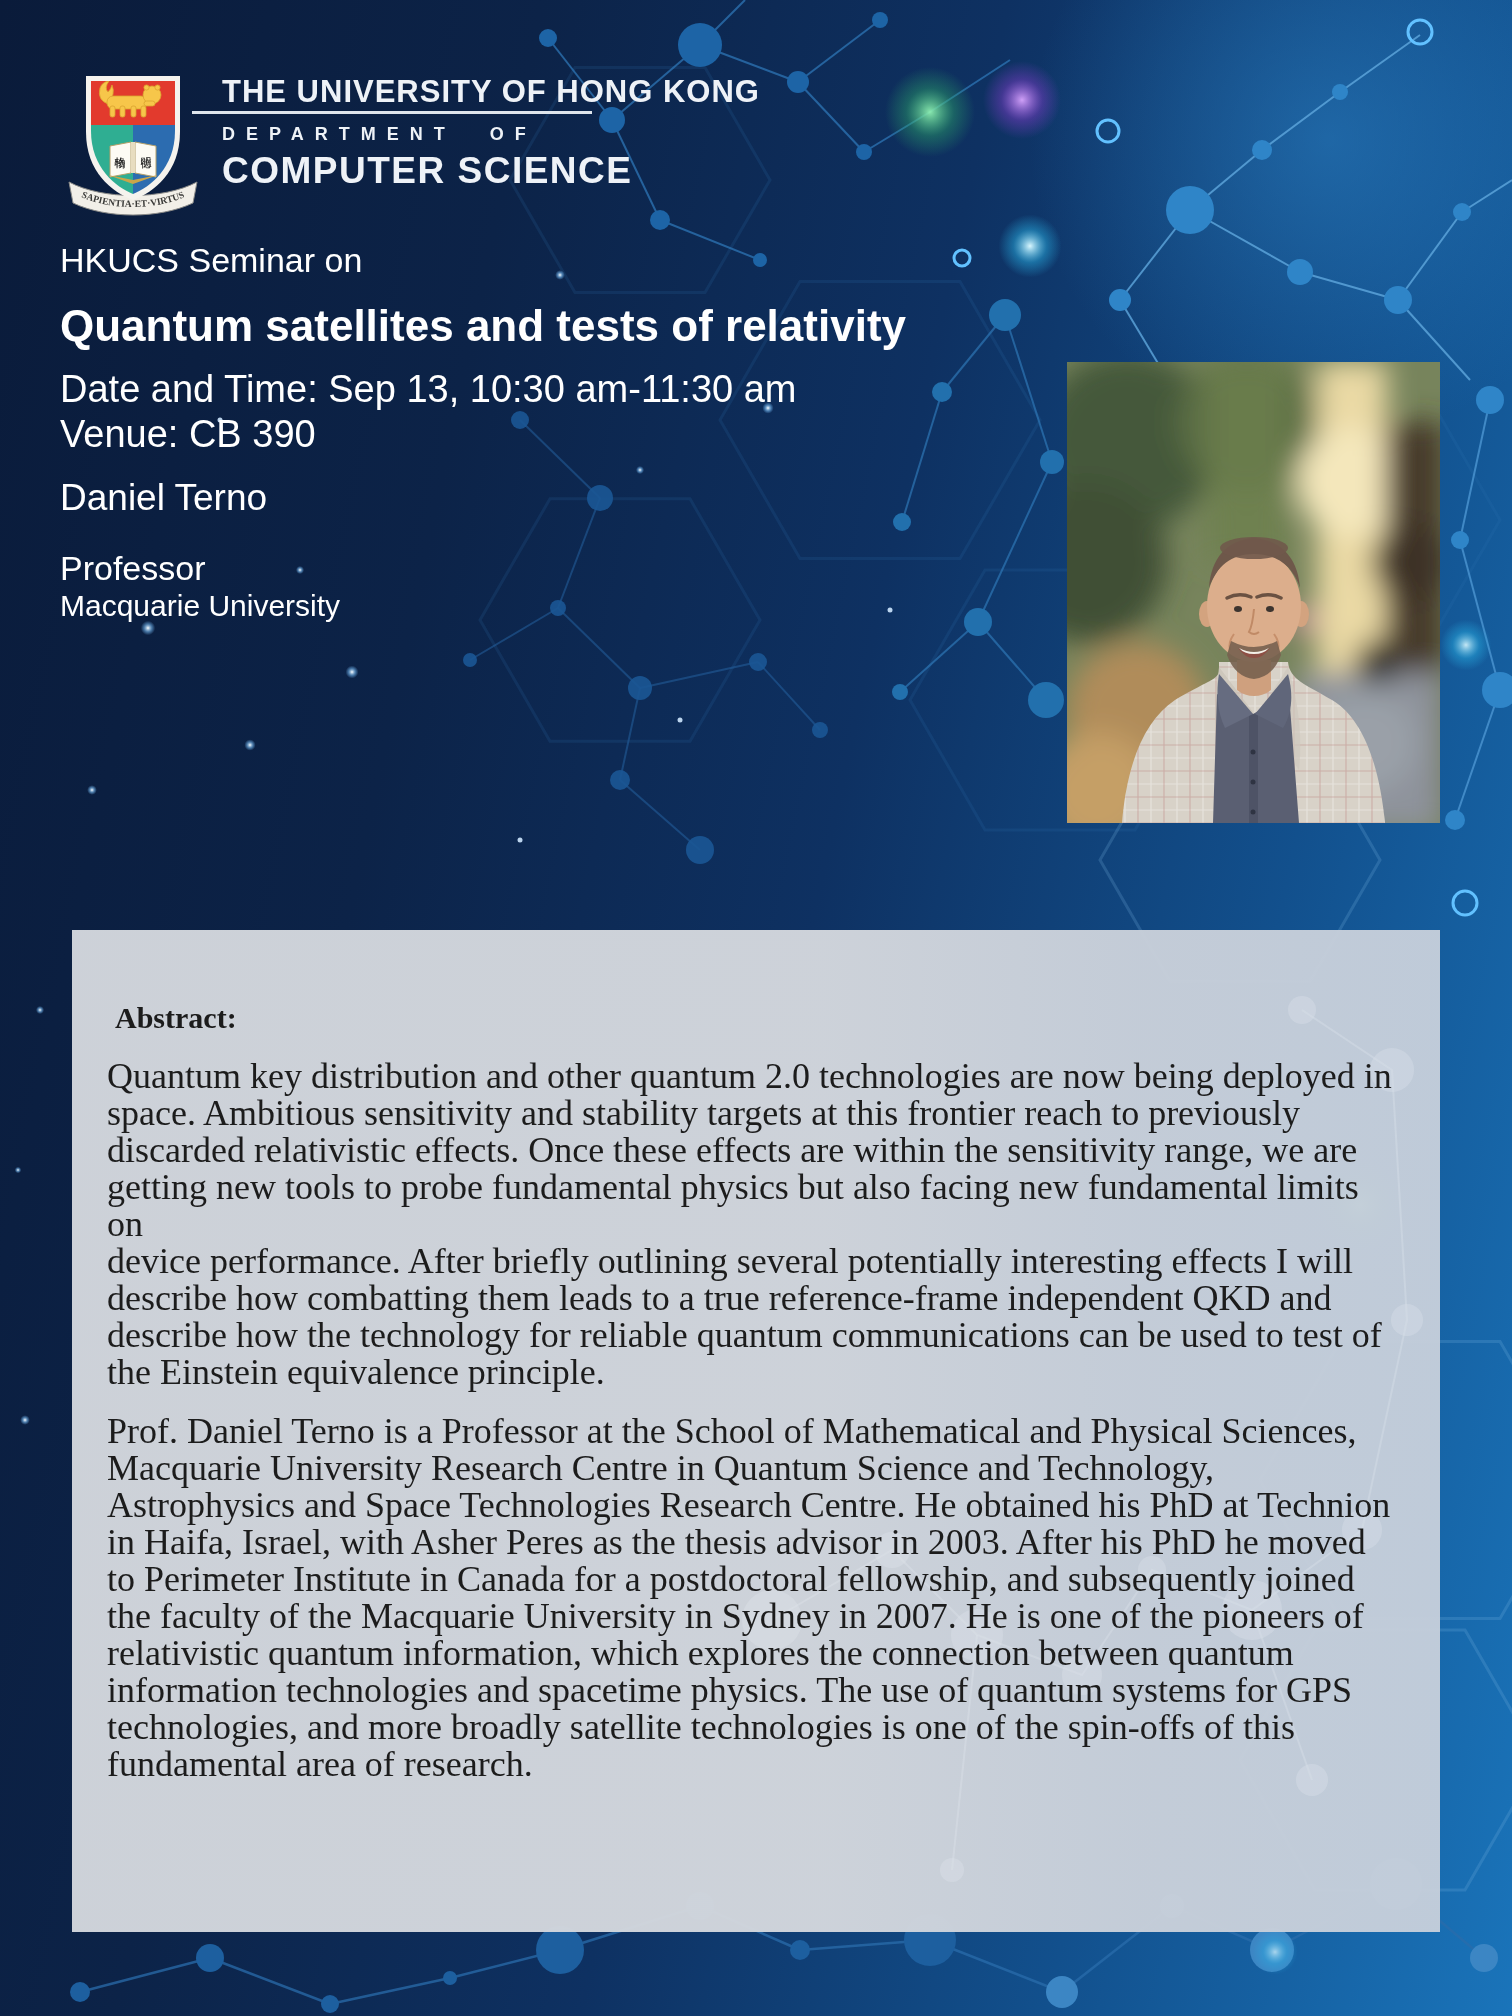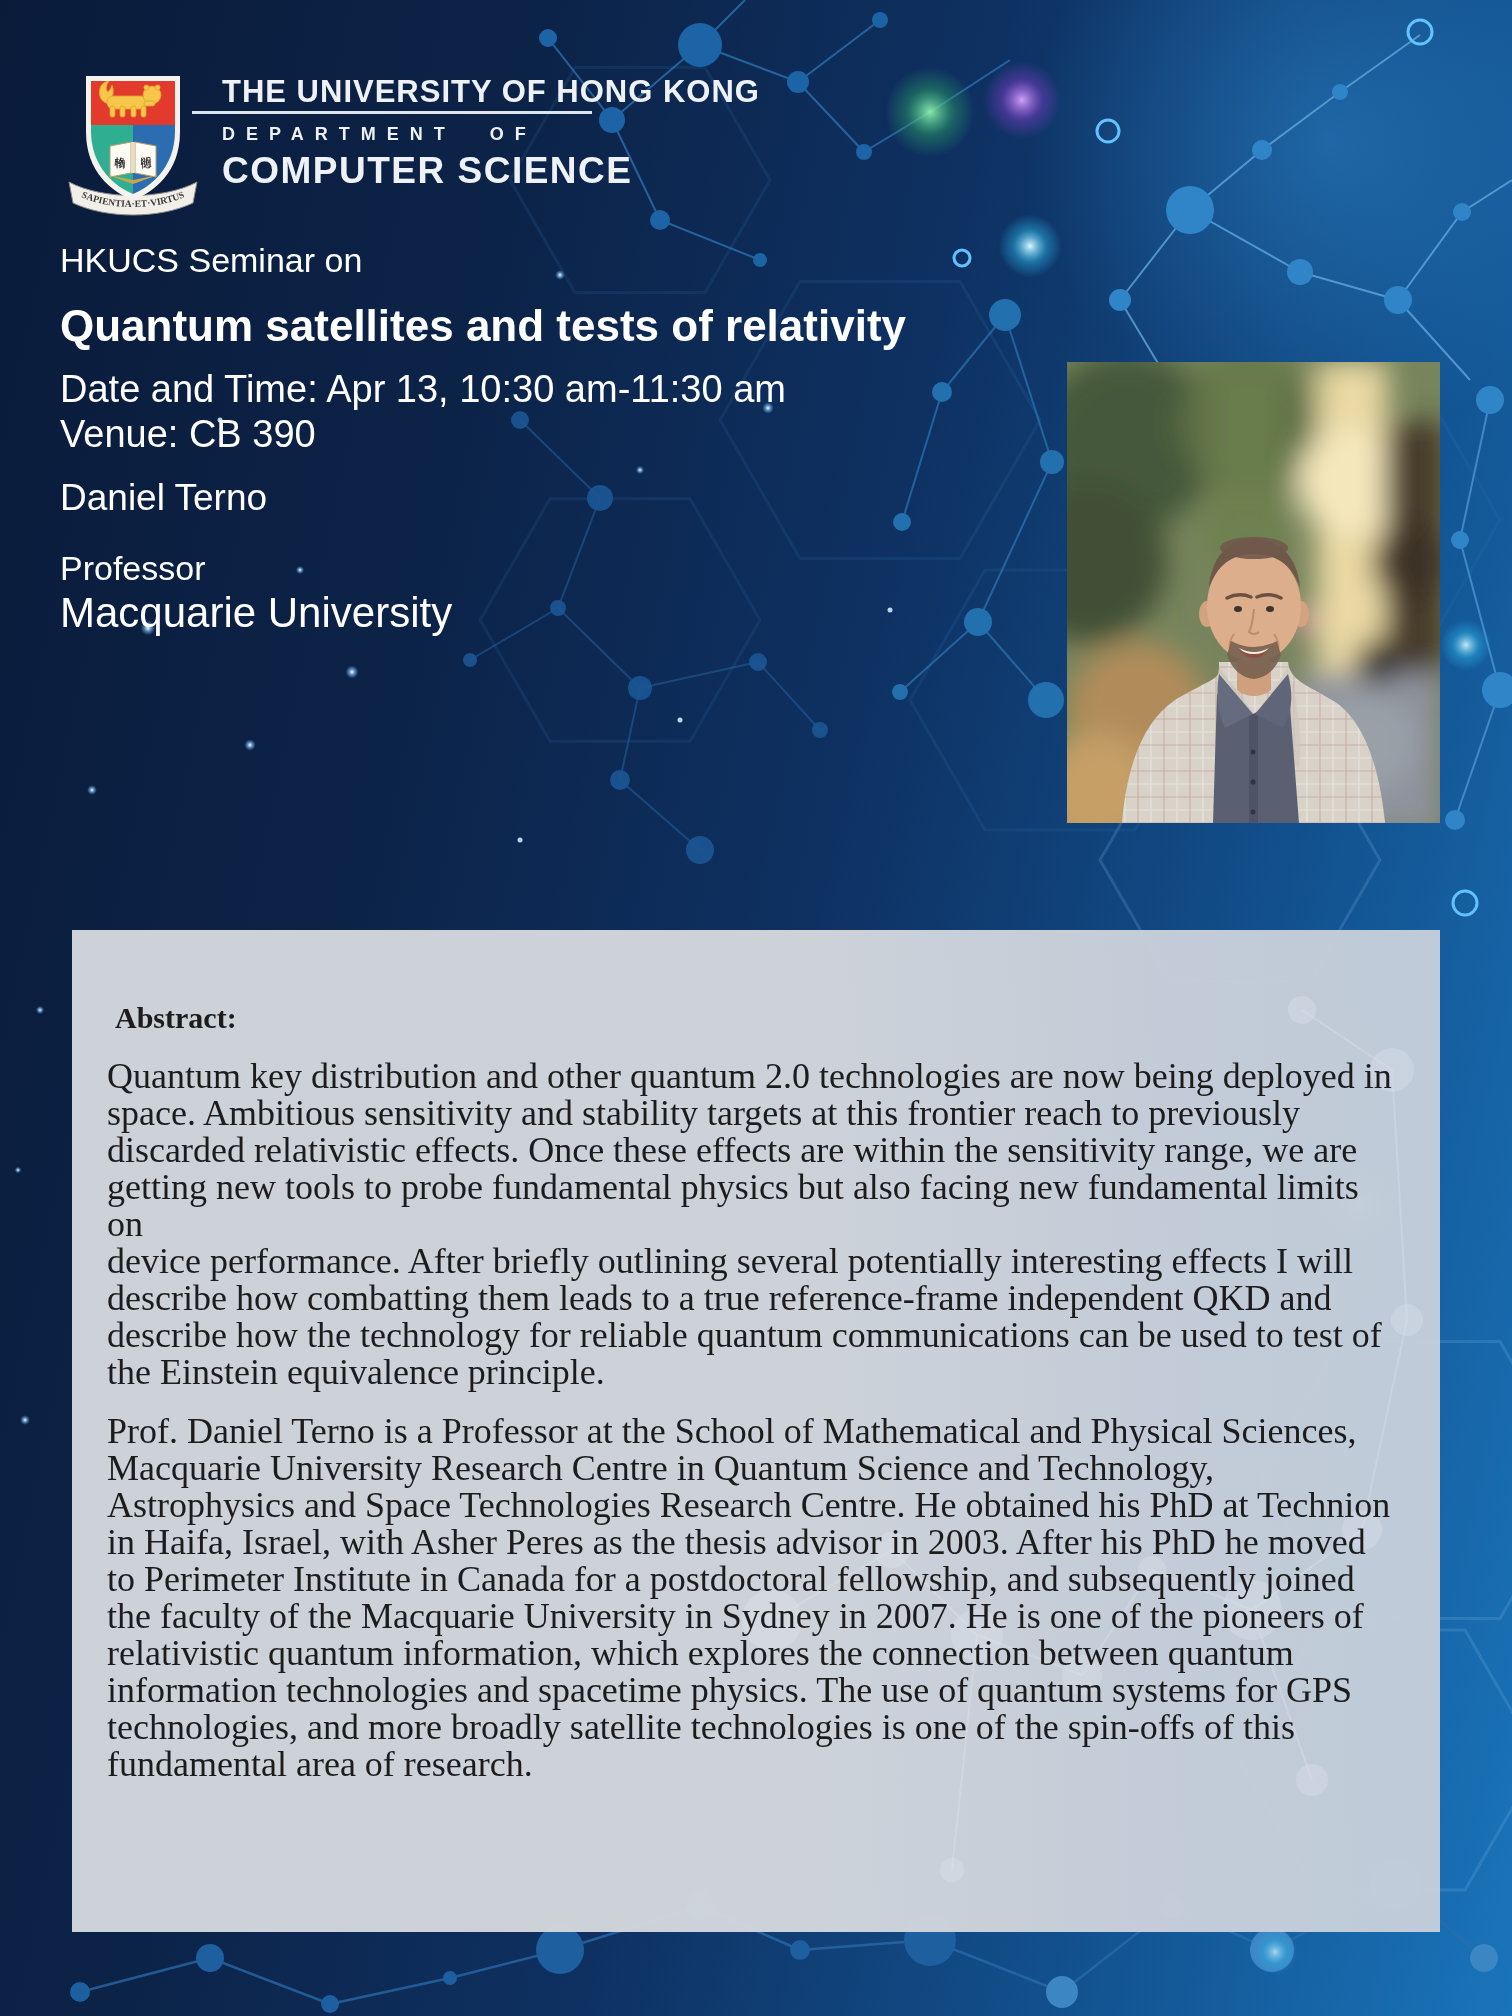--- a/index.html
+++ b/index.html
@@ -18,21 +18,21 @@
 
   
   .info{position:absolute;left:60px;top:0;color:#ffffff;}
   .series{position:absolute;left:0;top:241px;font-size:34px;white-space:nowrap;}
   .series b{font-weight:normal;}
   .title{position:absolute;left:0;top:301px;font-size:44px;font-weight:bold;white-space:nowrap;margin:0;}
   .dt{position:absolute;left:0;top:368px;font-size:38px;font-weight:300;white-space:nowrap;}
   .venue{position:absolute;left:0;top:413px;font-size:38px;font-weight:300;white-space:nowrap;}
   .spk{position:absolute;left:0;top:477px;font-size:37px;font-weight:300;white-space:nowrap;}
   .ptitle{position:absolute;left:0;top:549px;font-size:34px;font-weight:300;white-space:nowrap;}
-  .affil{position:absolute;left:0;top:589px;font-size:42px;font-weight:300;white-space:nowrap;}
+  .affil{position:absolute;left:0;top:589px;font-size:30px;font-weight:300;white-space:nowrap;}
 
   
   .photo{position:absolute;left:1067px;top:362px;width:373px;height:461px;overflow:hidden;}
   .photo svg{display:block;}
 
   
   .panel{position:absolute;left:72px;top:930px;width:1368px;height:1002px;
     background:linear-gradient(90deg,rgba(211,215,221,0.97) 0%,rgba(211,215,221,0.97) 55%,rgba(201,208,218,0.97) 78%,rgba(198,207,219,0.96) 100%);
     color:#1c1c1c;font-family:"Liberation Serif",serif;}
   .panel-pattern{position:absolute;left:0;top:0;width:1368px;height:1002px;opacity:.55;pointer-events:none;}
@@ -302,21 +302,21 @@
   <div class="logotype">
     <div class="univ">THE UNIVERSITY OF HONG KONG</div>
     <div class="rule"></div>
     <div class="dept">DEPARTMENT OF</div>
     <div class="deptname">COMPUTER SCIENCE</div>
   </div>
 
   <div class="info">
     <div class="series"><b>HKUCS Seminar</b><span> on</span></div>
     <h1 class="title">Quantum satellites and tests of relativity</h1>
-    <div class="dt">Date and Time: Apr 13, 10:30 am-11:30 am</div>
+    <div class="dt">Date and Time: Sep 13, 10:30 am-11:30 am</div>
     <div class="venue">Venue: CB 390</div>
     <div class="spk">Daniel Terno</div>
     <div class="ptitle">Professor</div>
     <div class="affil">Macquarie University</div>
   </div>
 
   <div class="photo">
     <svg width="373" height="461" viewBox="0 0 373 461" xmlns="http://www.w3.org/2000/svg">
       <defs>
         <filter id="pblur" x="-30%" y="-30%" width="160%" height="160%">

